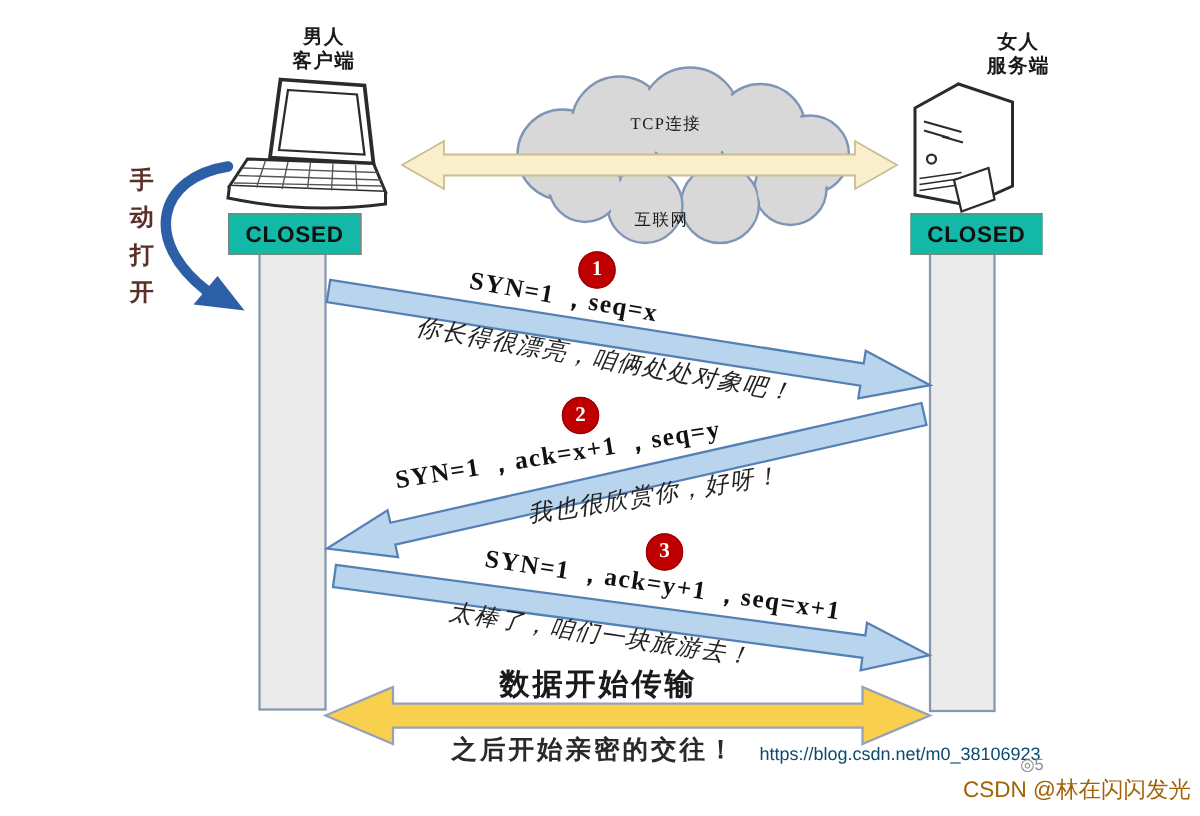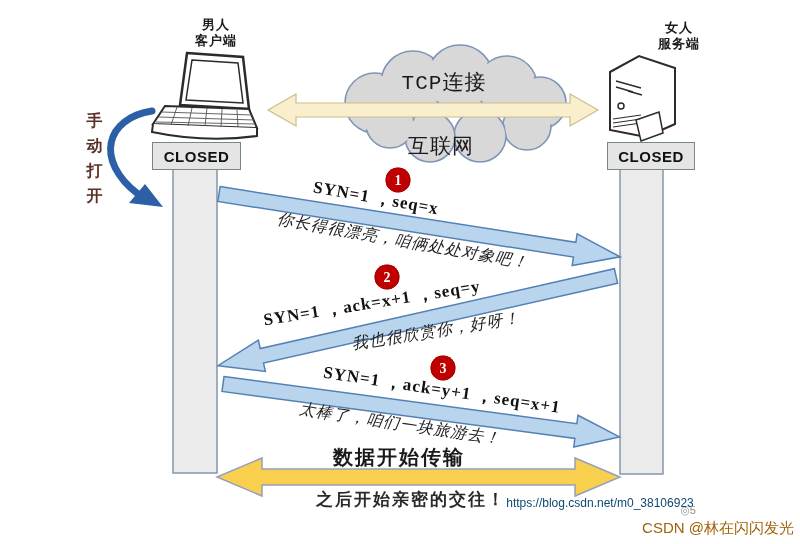--- a/index.html
+++ b/index.html
@@ -3,23 +3,23 @@
 <meta charset="utf-8">
 <style>
   html,body{margin:0;padding:0;background:#fff;}
   #stage{position:relative;width:800px;height:544px;background:#ffffff;overflow:hidden;
          font-family:"Liberation Serif","DejaVu Serif",serif;}
   #bg{position:absolute;left:0;top:0;}
   .t{position:absolute;transform:translate(-50%,-50%);white-space:pre-line;text-align:center;
      color:#1a1a1a;line-height:1.25;}
   .nowrap{white-space:nowrap;}
   .title{font-size:13px;font-weight:600;letter-spacing:1px;}
-  .cloudlbl{font-size:21px;letter-spacing:1px;font-family:Liberation Mono, monospace;}
+  .cloudlbl{font-size:11px;letter-spacing:1px;}
   .closed{position:absolute;display:flex;align-items:center;justify-content:center;
-          background:#e5e5e5;border:1.5px solid #76897e;
+          background:#14b8a6;border:1.5px solid #76897e;
           font-family:"Liberation Sans","DejaVu Sans",sans-serif;
           font-weight:bold;font-size:15px;color:#111;letter-spacing:.5px;}
   .manual{font-weight:bold;font-size:16px;line-height:25px;color:#5a3028;letter-spacing:1px;}
   .stepnum{position:absolute;width:25px;height:25px;border-radius:50%;background:#c00000;
            color:#fff;display:flex;align-items:center;justify-content:center;
            font-weight:bold;font-size:14px;transform:translate(-50%,-50%);
            box-shadow:0 0 0 1px #a00000 inset;}
   .synlbl{font-weight:bold;font-size:17px;letter-spacing:1px;color:#111;}
   .msg{font-style:italic;font-size:16px;color:#222;letter-spacing:1px;}
   .dt-title{font-weight:bold;font-size:20px;letter-spacing:2px;
@@ -146,19 +146,19 @@
   <div class="t synlbl nowrap r10" style="left:376px;top:198px;">SYN=1 ，seq=x</div>
   <div class="t msg nowrap r10" style="left:403px;top:241px;">你长得很漂亮，咱俩处处对象吧！</div>
 
   <div class="t synlbl nowrap rm9" style="left:372px;top:303px;">SYN=1 ，ack=x+1 ，seq=y</div>
   <div class="t msg nowrap rm9" style="left:436px;top:331px;">我也很欣赏你，好呀！</div>
 
   <div class="t synlbl nowrap r8" style="left:442px;top:390px;">SYN=1 ，ack=y+1 ，seq=x+1</div>
   <div class="t msg nowrap r8" style="left:400px;top:424px;">太棒了，咱们一块旅游去！</div>
 
   <div class="t dt-title nowrap" style="left:399px;top:457px;">数据开始传输</div>
-  <div class="t dt-sub nowrap" style="left:411px;top:500px;">之后开始亲密的交往！</div>
+  <div class="t dt-sub nowrap" style="left:396px;top:500px;">之后开始亲密的交往！</div>
 
   <div class="t wm-url nowrap" style="left:600px;top:503px;">https://blog.csdn.net/m0_38106923</div>
   <div class="t wm-badge nowrap" style="left:688px;top:511px;">◎5</div>
   <div class="t wm-author nowrap" style="left:718px;top:528px;">CSDN @林在闪闪发光</div>
 
 </div>
 
 </body></html>

